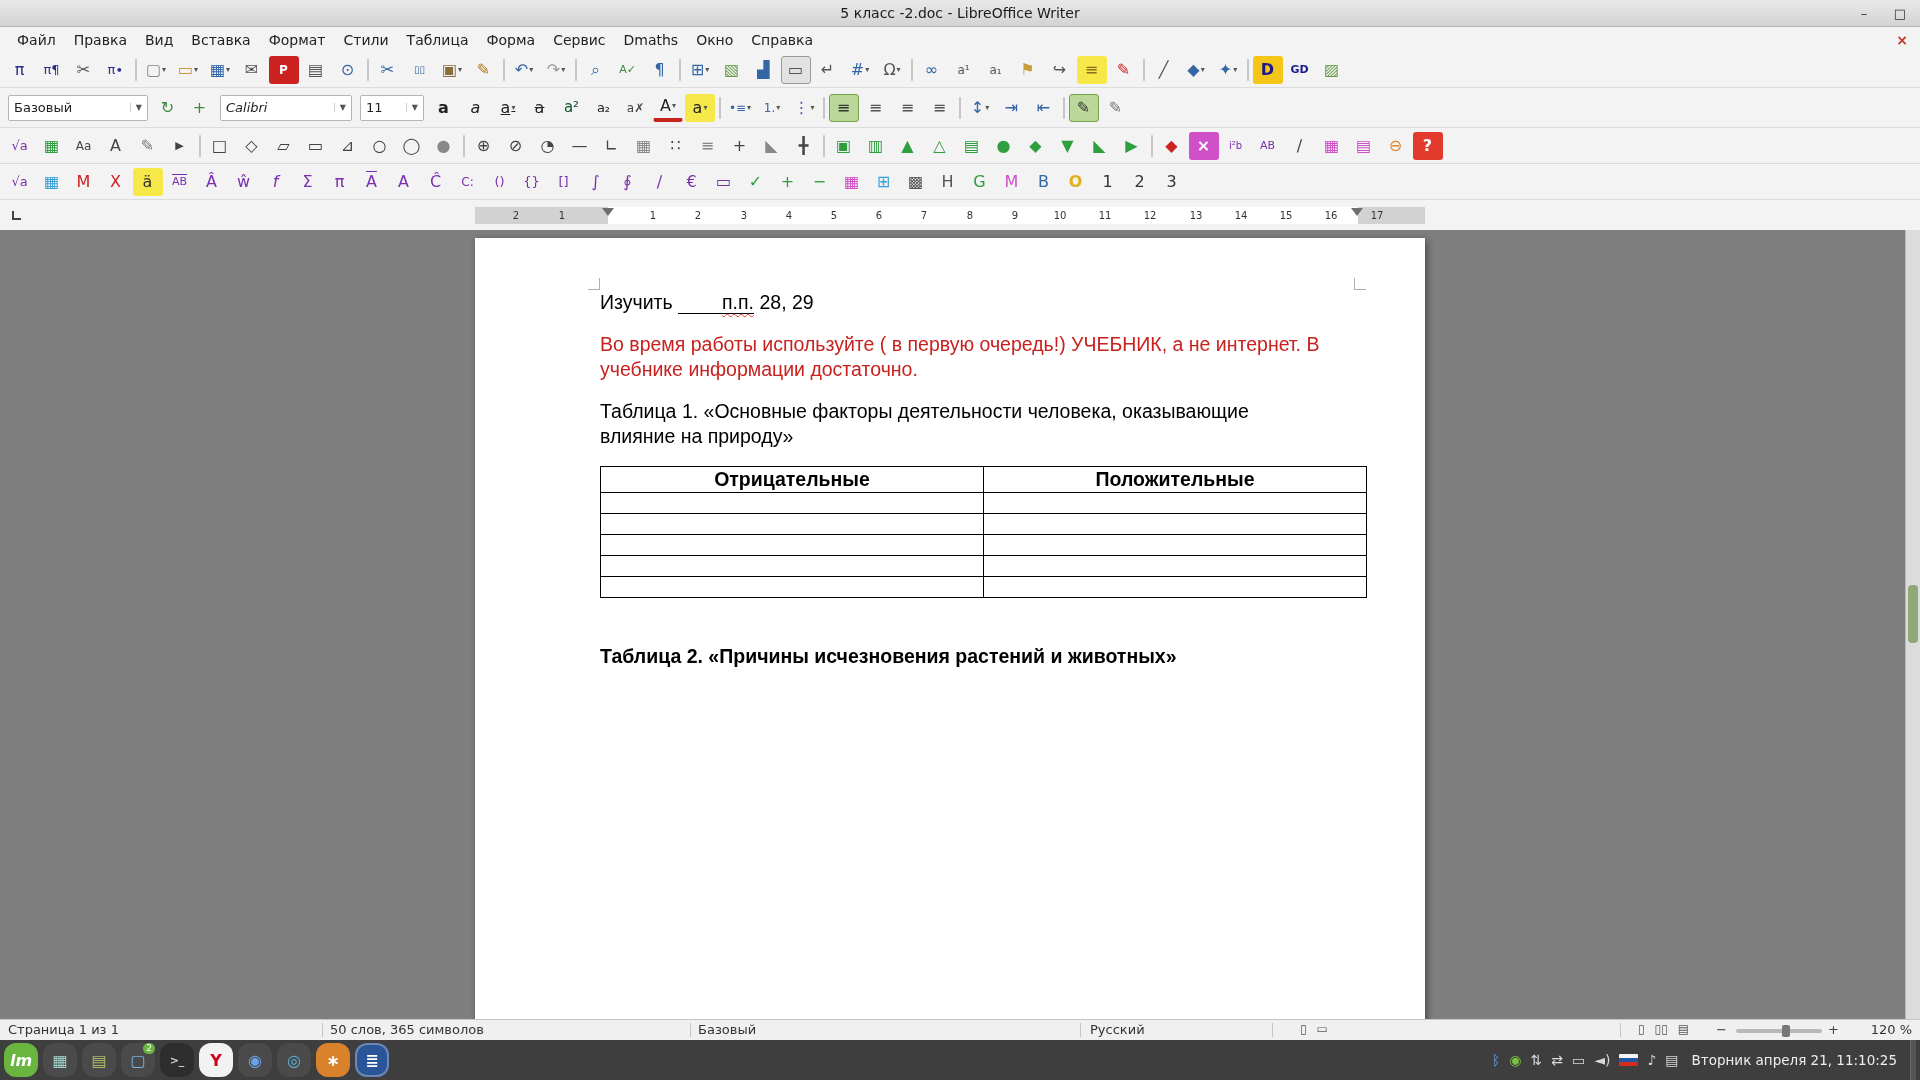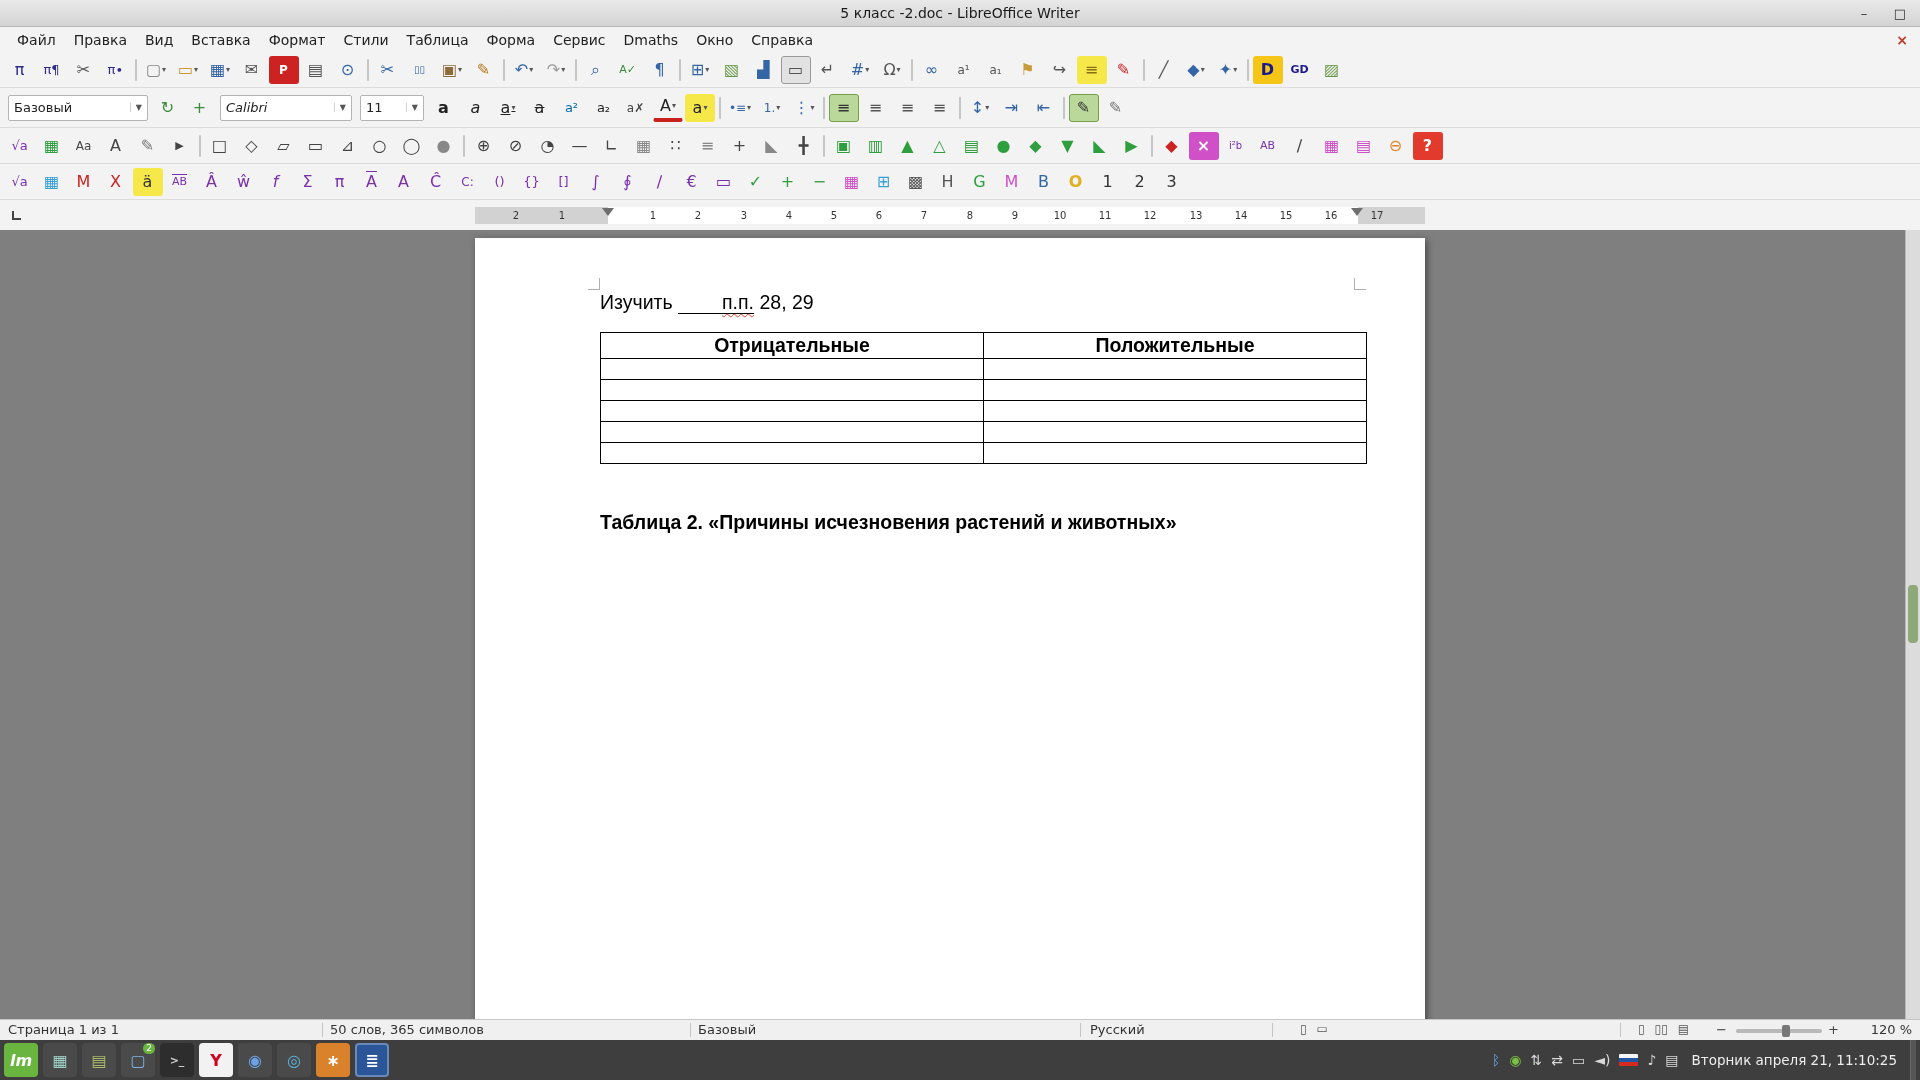--- a/index.html
+++ b/index.html
@@ -67,21 +67,21 @@
   .statusbar { height:21px; background:#f0f0f0; border-top:1px solid #c6c6c6; position:relative; font-size:13px; color:#333; }
   .sb { position:absolute; top:2px; white-space:nowrap; }
   .sb-div { position:absolute; top:3px; width:1px; height:14px; background:#c4c4c4; }
   .sb-icons { position:absolute; top:2px; display:flex; gap:10px; font-size:12px; color:#555; }
   .zoom-track { position:absolute; left:1736px; top:9px; width:86px; height:4px; background:#b8b8b8; border-radius:2px; }
   .zoom-thumb { position:absolute; left:46px; top:-4px; width:8px; height:12px; background:#777; border-radius:2px; }
   .zoom-btn { position:absolute; top:2px; font-size:13px; color:#444; }
 
   
   .taskbar { height:40px; background:#3e3e3e; display:flex; align-items:center; padding-left:4px; position:relative; }
-  .app { width:34px; height:34px; border-radius:4px; margin-right:5px; position:relative;
+  .app { width:34px; height:34px; border-radius:12px; margin-right:5px; position:relative;
          display:inline-flex; align-items:center; justify-content:center; font-size:16px; font-weight:bold; }
   .app .badge { position:absolute; right:0; top:0; background:#69b53f; color:#fff; font-size:9px;
                 line-height:11px; padding:0 3px; border-radius:6px; font-weight:normal; }
   .badge:empty { display:none; }
   .tb-right { position:absolute; right:0; top:0; height:100%; display:flex; align-items:center; gap:9px; padding-right:4px; }
   .tray { display:flex; align-items:center; gap:9px; }
   .tray-i { font-size:14px; color:#d8d8d8; }
   .flag { width:19px; height:13px; display:flex; flex-direction:column; overflow:hidden; border-radius:1px; }
   .f-w { flex:1; background:#f5f5f5; } .f-b { flex:1; background:#2255a4; } .f-r { flex:1; background:#d52b1e; }
   .clock { color:#eee; font-size:13.5px; margin-left:4px; white-space:nowrap; }
@@ -399,21 +399,21 @@
       <span class="tbi" style="color: rgb(34, 34, 34); text-decoration: underline;">
         <span class="g">а</span>
         <span class="car">▾</span>
       </span>
     
       <span class="tbi" style="color: rgb(34, 34, 34); text-decoration: line-through;">
         <span class="g">а</span>
         <span class="car"></span>
       </span>
     
-      <span class="tbi" style="color: #0369a1; font-size: 13px;">
+      <span class="tbi" style="color: #14532d; font-size: 15px;">
         <span class="g">а²</span>
         <span class="car"></span>
       </span>
     
       <span class="tbi" style="color: rgb(34, 34, 34); font-size: 13px;">
         <span class="g">а₂</span>
         <span class="car"></span>
       </span>
     
       <span class="tbi" style="color: rgb(68, 68, 68); font-size: 12px;">
@@ -957,20 +957,22 @@
     <span class="ruler-num" style="left: 516px;">2</span><span class="ruler-num" style="left: 562px;">1</span><span class="ruler-num" style="left: 653px;">1</span><span class="ruler-num" style="left: 698px;">2</span><span class="ruler-num" style="left: 744px;">3</span><span class="ruler-num" style="left: 789px;">4</span><span class="ruler-num" style="left: 834px;">5</span><span class="ruler-num" style="left: 879px;">6</span><span class="ruler-num" style="left: 924px;">7</span><span class="ruler-num" style="left: 970px;">8</span><span class="ruler-num" style="left: 1015px;">9</span><span class="ruler-num" style="left: 1060px;">10</span><span class="ruler-num" style="left: 1105px;">11</span><span class="ruler-num" style="left: 1150px;">12</span><span class="ruler-num" style="left: 1196px;">13</span><span class="ruler-num" style="left: 1241px;">14</span><span class="ruler-num" style="left: 1286px;">15</span><span class="ruler-num" style="left: 1331px;">16</span><span class="ruler-num" style="left: 1377px;">17</span>
   </div>
 </div>
 
 <div class="docarea">
   <div class="page">
     <div class="m-tl"></div>
     <div class="m-tr"></div>
     <div class="content">
       <p><span>Изучить </span><span class="u"><span class="sq">п.п.</span></span><span> 28, 29</span></p>
+      <p class="red">Во время работы используйте ( в первую очередь!) УЧЕБНИК, а не интернет. В учебнике информации достаточно.</p>
+      <p class="t-caption">Таблица 1.  «Основные факторы деятельности человека, оказывающие влияние на природу»</p>
 
       <table class="dtable">
         <thead>
           <tr>
             <th>Отрицательные</th>
               <th>Положительные</th>
           </tr>
         </thead>
         <tbody>
 

